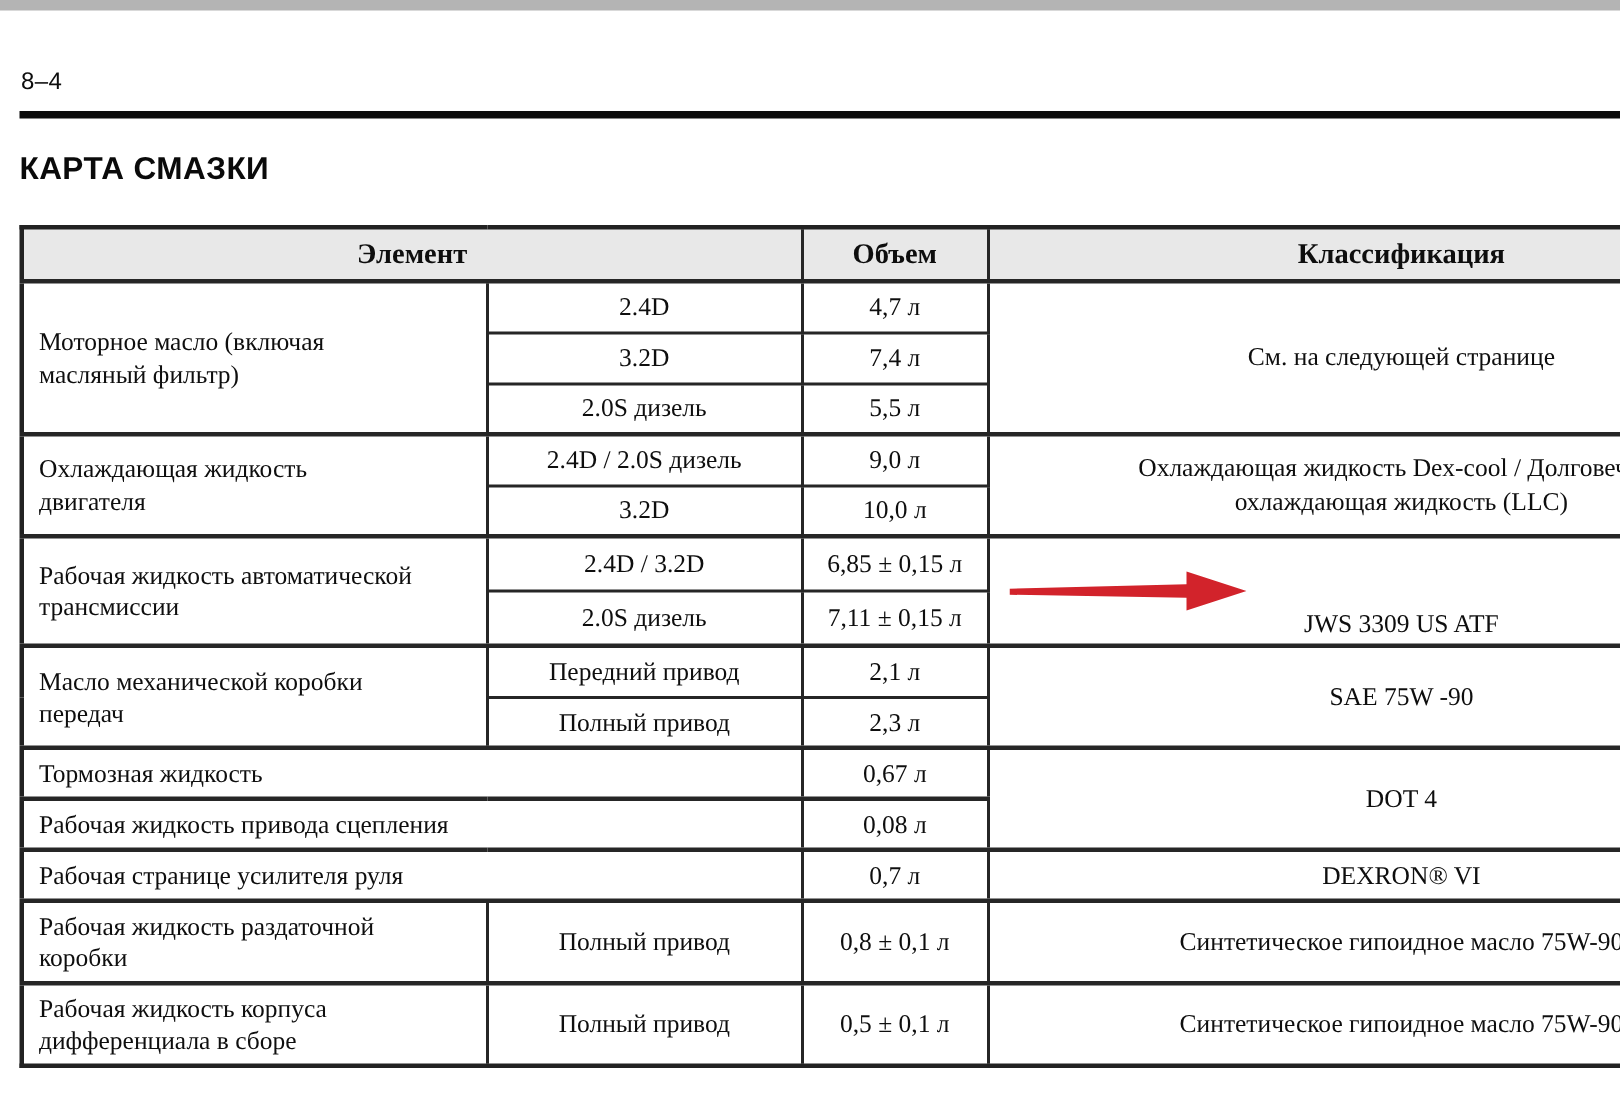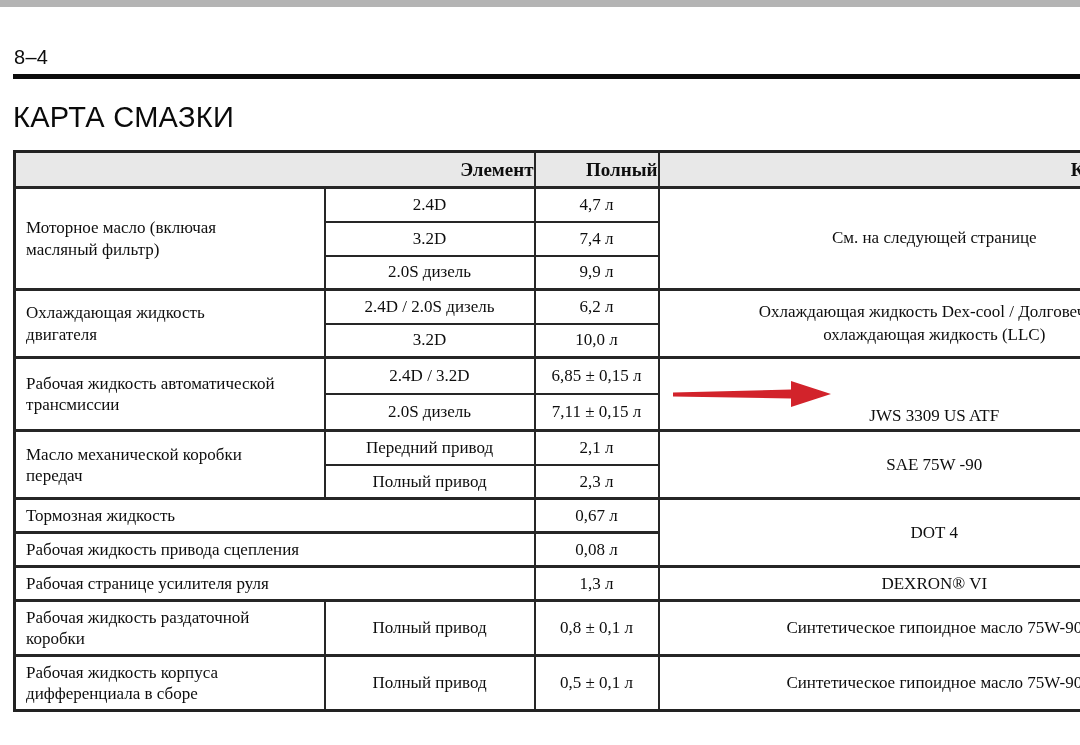--- a/index.html
+++ b/index.html
@@ -7,33 +7,33 @@
   body { position:relative; font-family:"Liberation Serif", serif; color:#111; }
 
   .top-gray-bar {
     position:absolute; top:0; left:0; width:1080px; height:7px;
     background:#b4b4b4;
   }
 
   .page-header {
     position:absolute; top:46px; left:14px;
     font-family:"Liberation Sans", sans-serif;
-    font-size:20px; font-weight:400; color:#0d0d0d;
+    font-size:16px; font-weight:400; color:#0d0d0d;
     display:flex; gap:24px; letter-spacing:0.3px;
   }
 
   .header-rule {
     position:absolute; top:74px; left:13px; width:1067px; height:5px;
     background:#0c0c0c;
   }
 
   .doc-title {
     position:absolute; top:101px; left:13px;
     font-family:"Liberation Sans", sans-serif;
-    font-size:29px; font-weight:400; color:#0a0a0a;
+    font-size:21px; font-weight:700; color:#0a0a0a;
     letter-spacing:0.3px;
   }
 
   table.lub {
     position:absolute; top:150px; left:13px;
     border-collapse:collapse;
     width:1196px; table-layout:fixed;
     font-family:"Liberation Serif", serif;
     font-size:17px; color:#0e0e0e;
     border:3px solid #222;
@@ -41,21 +41,21 @@
   col.c-el  { width:310px; }
   col.c-var { width:210px; }
   col.c-vol { width:124px; }
   col.c-cls { width:552px; }
 
   .lub th, .lub td { border:2px solid #262626; vertical-align:middle; }
 
   .lub thead th {
     background:#e8e8e8;
     font-size:19px; font-weight:700;
-    height:36px; text-align:right;
+    height:36px; text-align:center;
     border-bottom-width:3px;
   }
 
   tr.grp > td { border-top-width:3px; }
 
   td.el  { text-align:left; padding:3px 6px 3px 10px; white-space:pre-line; line-height:1.25; }
   td.ctr { text-align:center; padding:2px 4px; }
   td.cls { text-align:center; padding:2px 8px; white-space:pre-line; line-height:1.3; position:relative; }
 
   tr.h1 { height:34px; }
@@ -83,47 +83,47 @@
 <table class="lub">
   <colgroup>
     <col class="c-el">
       <col class="c-var">
       <col class="c-vol">
       <col class="c-cls">
   </colgroup>
   <thead>
     <tr>
       <th colspan="2">Элемент</th>
-      <th>Полный</th>
+      <th>Объем</th>
       <th>Классификация</th>
     </tr>
   </thead>
   <tbody>
 
     <tr class="h1 grp">
       <td class="el" rowspan="3">Моторное масло (включая
 масляный фильтр)</td>
       <td class="ctr">2.4D</td>
       <td class="ctr">4,7 л</td>
       <td class="cls" rowspan="3">См. на следующей странице</td>
     </tr>
     <tr class="h1">
       <td class="ctr">3.2D</td>
       <td class="ctr">7,4 л</td>
     </tr>
     <tr class="h1">
       <td class="ctr">2.0S дизель</td>
-      <td class="ctr">9,9 л</td>
+      <td class="ctr">5,5 л</td>
     </tr>
 
     <tr class="h1 grp">
       <td class="el" rowspan="2">Охлаждающая жидкость
 двигателя</td>
       <td class="ctr">2.4D / 2.0S дизель</td>
-      <td class="ctr">6,2 л</td>
+      <td class="ctr">9,0 л</td>
       <td class="cls" rowspan="2">Охлаждающая жидкость Dex-cool / Долговечная
 охлаждающая жидкость (LLC)</td>
     </tr>
     <tr class="h1">
       <td class="ctr">3.2D</td>
       <td class="ctr">10,0 л</td>
     </tr>
 
     <tr class="h1 grp">
       <td class="el" rowspan="2">Рабочая жидкость автоматической
@@ -160,21 +160,21 @@
       <td class="cls" rowspan="2">DOT 4</td>
     </tr>
 
     <tr class="h1 grp">
       <td class="el" colspan="2">Рабочая жидкость привода сцепления</td>
       <td class="ctr">0,08 л</td>
     </tr>
 
     <tr class="h1 grp">
       <td class="el" colspan="2">Рабочая странице усилителя руля</td>
-      <td class="ctr">1,3 л</td>
+      <td class="ctr">0,7 л</td>
       <td class="cls">DEXRON® VI</td>
     </tr>
 
     <tr class="h2 grp">
       <td class="el">Рабочая жидкость раздаточной
 коробки</td>
       <td class="ctr">Полный привод</td>
       <td class="ctr">0,8 ± 0,1 л</td>
       <td class="cls">Синтетическое гипоидное масло 75W-90</td>
     </tr>

